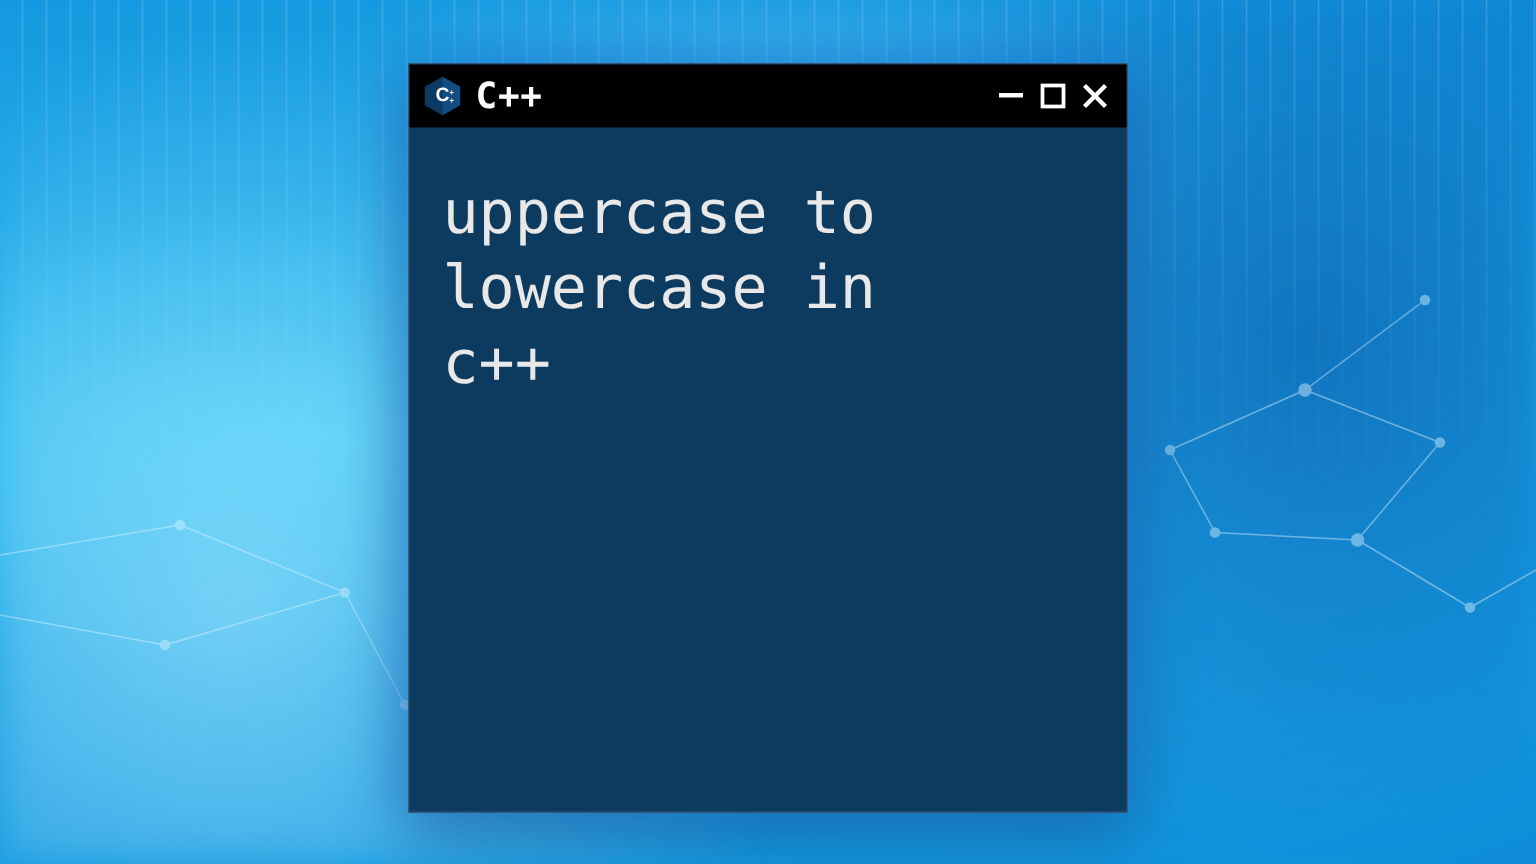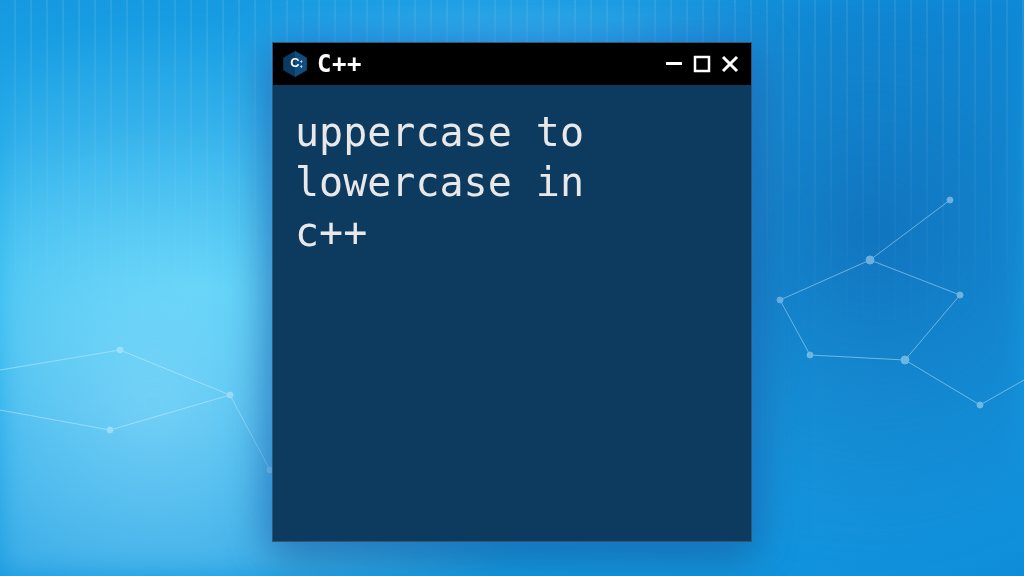--- a/index.html
+++ b/index.html
@@ -94,21 +94,21 @@
       font-size: 22px;
       line-height: 1;
       cursor: pointer;
       padding: 2px 2px;
       font-weight: 700;
     }
     .ctrl.min { font-size: 22px; transform: translateY(-1px); }
     .ctrl.max svg, .ctrl.close svg, .ctrl.min svg { display:block; }
     .content {
       flex: 1;
-      padding: 22px 22px;
+      padding: 32px 22px;
       font-family: "DejaVu Sans Mono", "Consolas", "Menlo", monospace;
       font-size: 40px;
       line-height: 1.25;
       color: #e8e8e8;
       white-space: pre-wrap;
       font-weight: 400;
     }
   </style>
 </head>
 <body>

